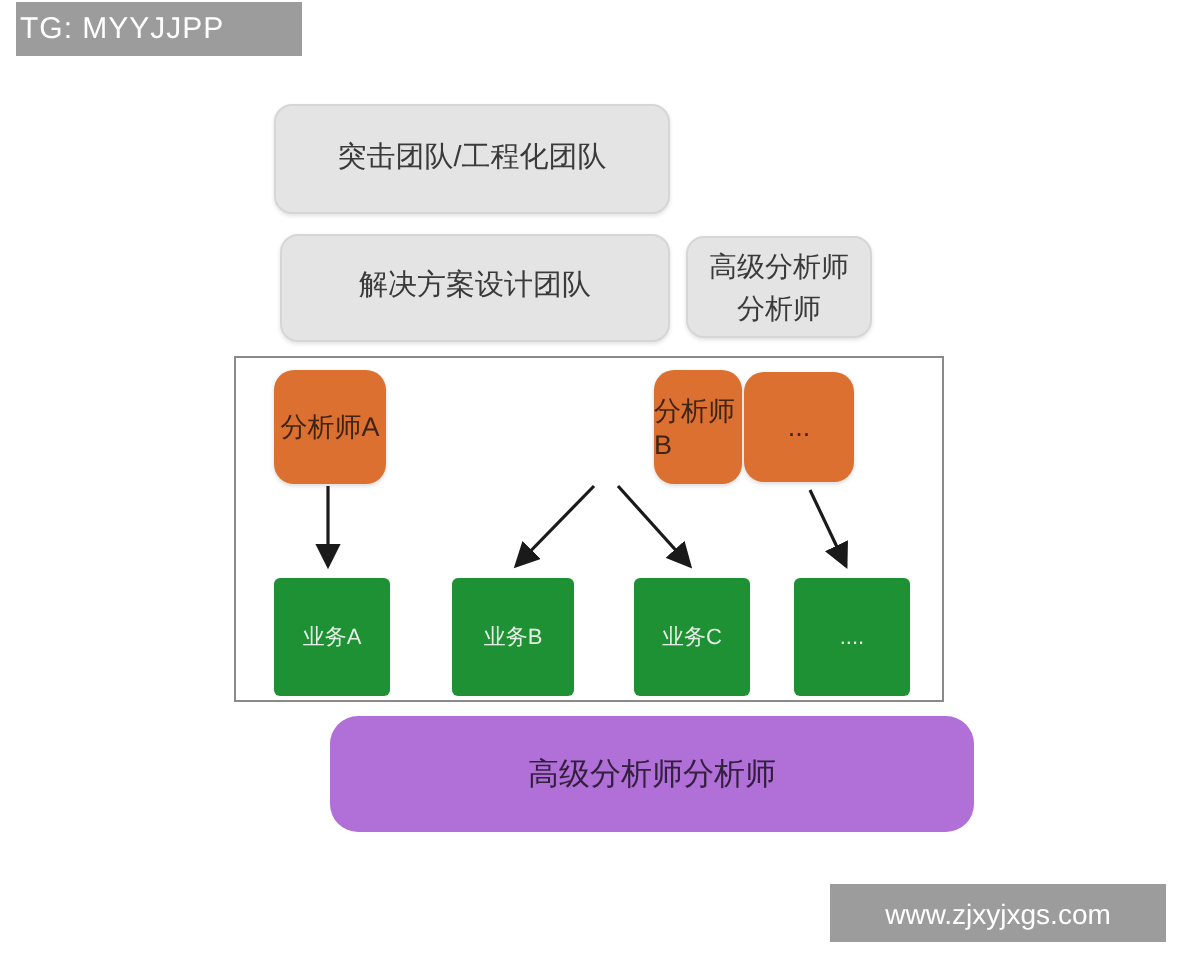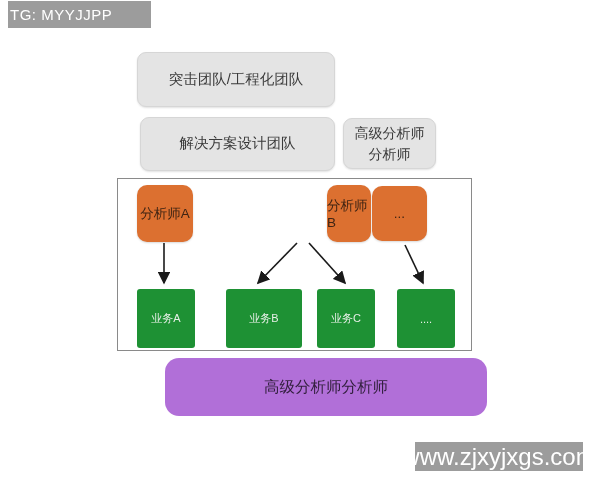--- a/index.html
+++ b/index.html
@@ -26,21 +26,21 @@
   #tg-badge {
     left: 8px; top: 1px;
     width: 143px; height: 27px;
     font-size: 15px;
     padding-left: 2px;
     letter-spacing: 0.5px;
   }
   #site-badge {
     left: 415px; top: 442px;
     width: 168px; height: 29px;
-    font-size: 24px;
+    font-size: 14px;
     justify-content: center;
   }
   .team-box {
     position: absolute;
     background: var(--team-gray, #e4e4e4);
     border: 1px solid #d6d6d6;
     border-radius: 9px;
     box-shadow: 0 1px 2px rgba(0,0,0,0.12);
     color: #3a3a3a;
     font-size: 14.5px;
@@ -82,21 +82,21 @@
     background: var(--green, #1e9134);
     border-radius: 3px;
     color: #e6efe6;
     font-size: 11px;
     display: flex;
     align-items: center;
     justify-content: center;
     box-sizing: border-box;
   }
   #biz-a    { left: 137px; top: 289px; width: 58px; height: 59px; }
-  #biz-b    { left: 226px; top: 289px; width: 76px; height: 59px; }
+  #biz-b    { left: 226px; top: 289px; width: 61px; height: 59px; }
   #biz-c    { left: 317px; top: 289px; width: 58px; height: 59px; }
   #biz-more { left: 397px; top: 289px; width: 58px; height: 59px; }
   #senior-box {
     position: absolute;
     left: 133px; top: 358px;
     width: 322px; height: 58px;
     background: var(--purple, #b16fd8);
     border-radius: 14px;
     color: #33203f;
     font-size: 15.5px;

